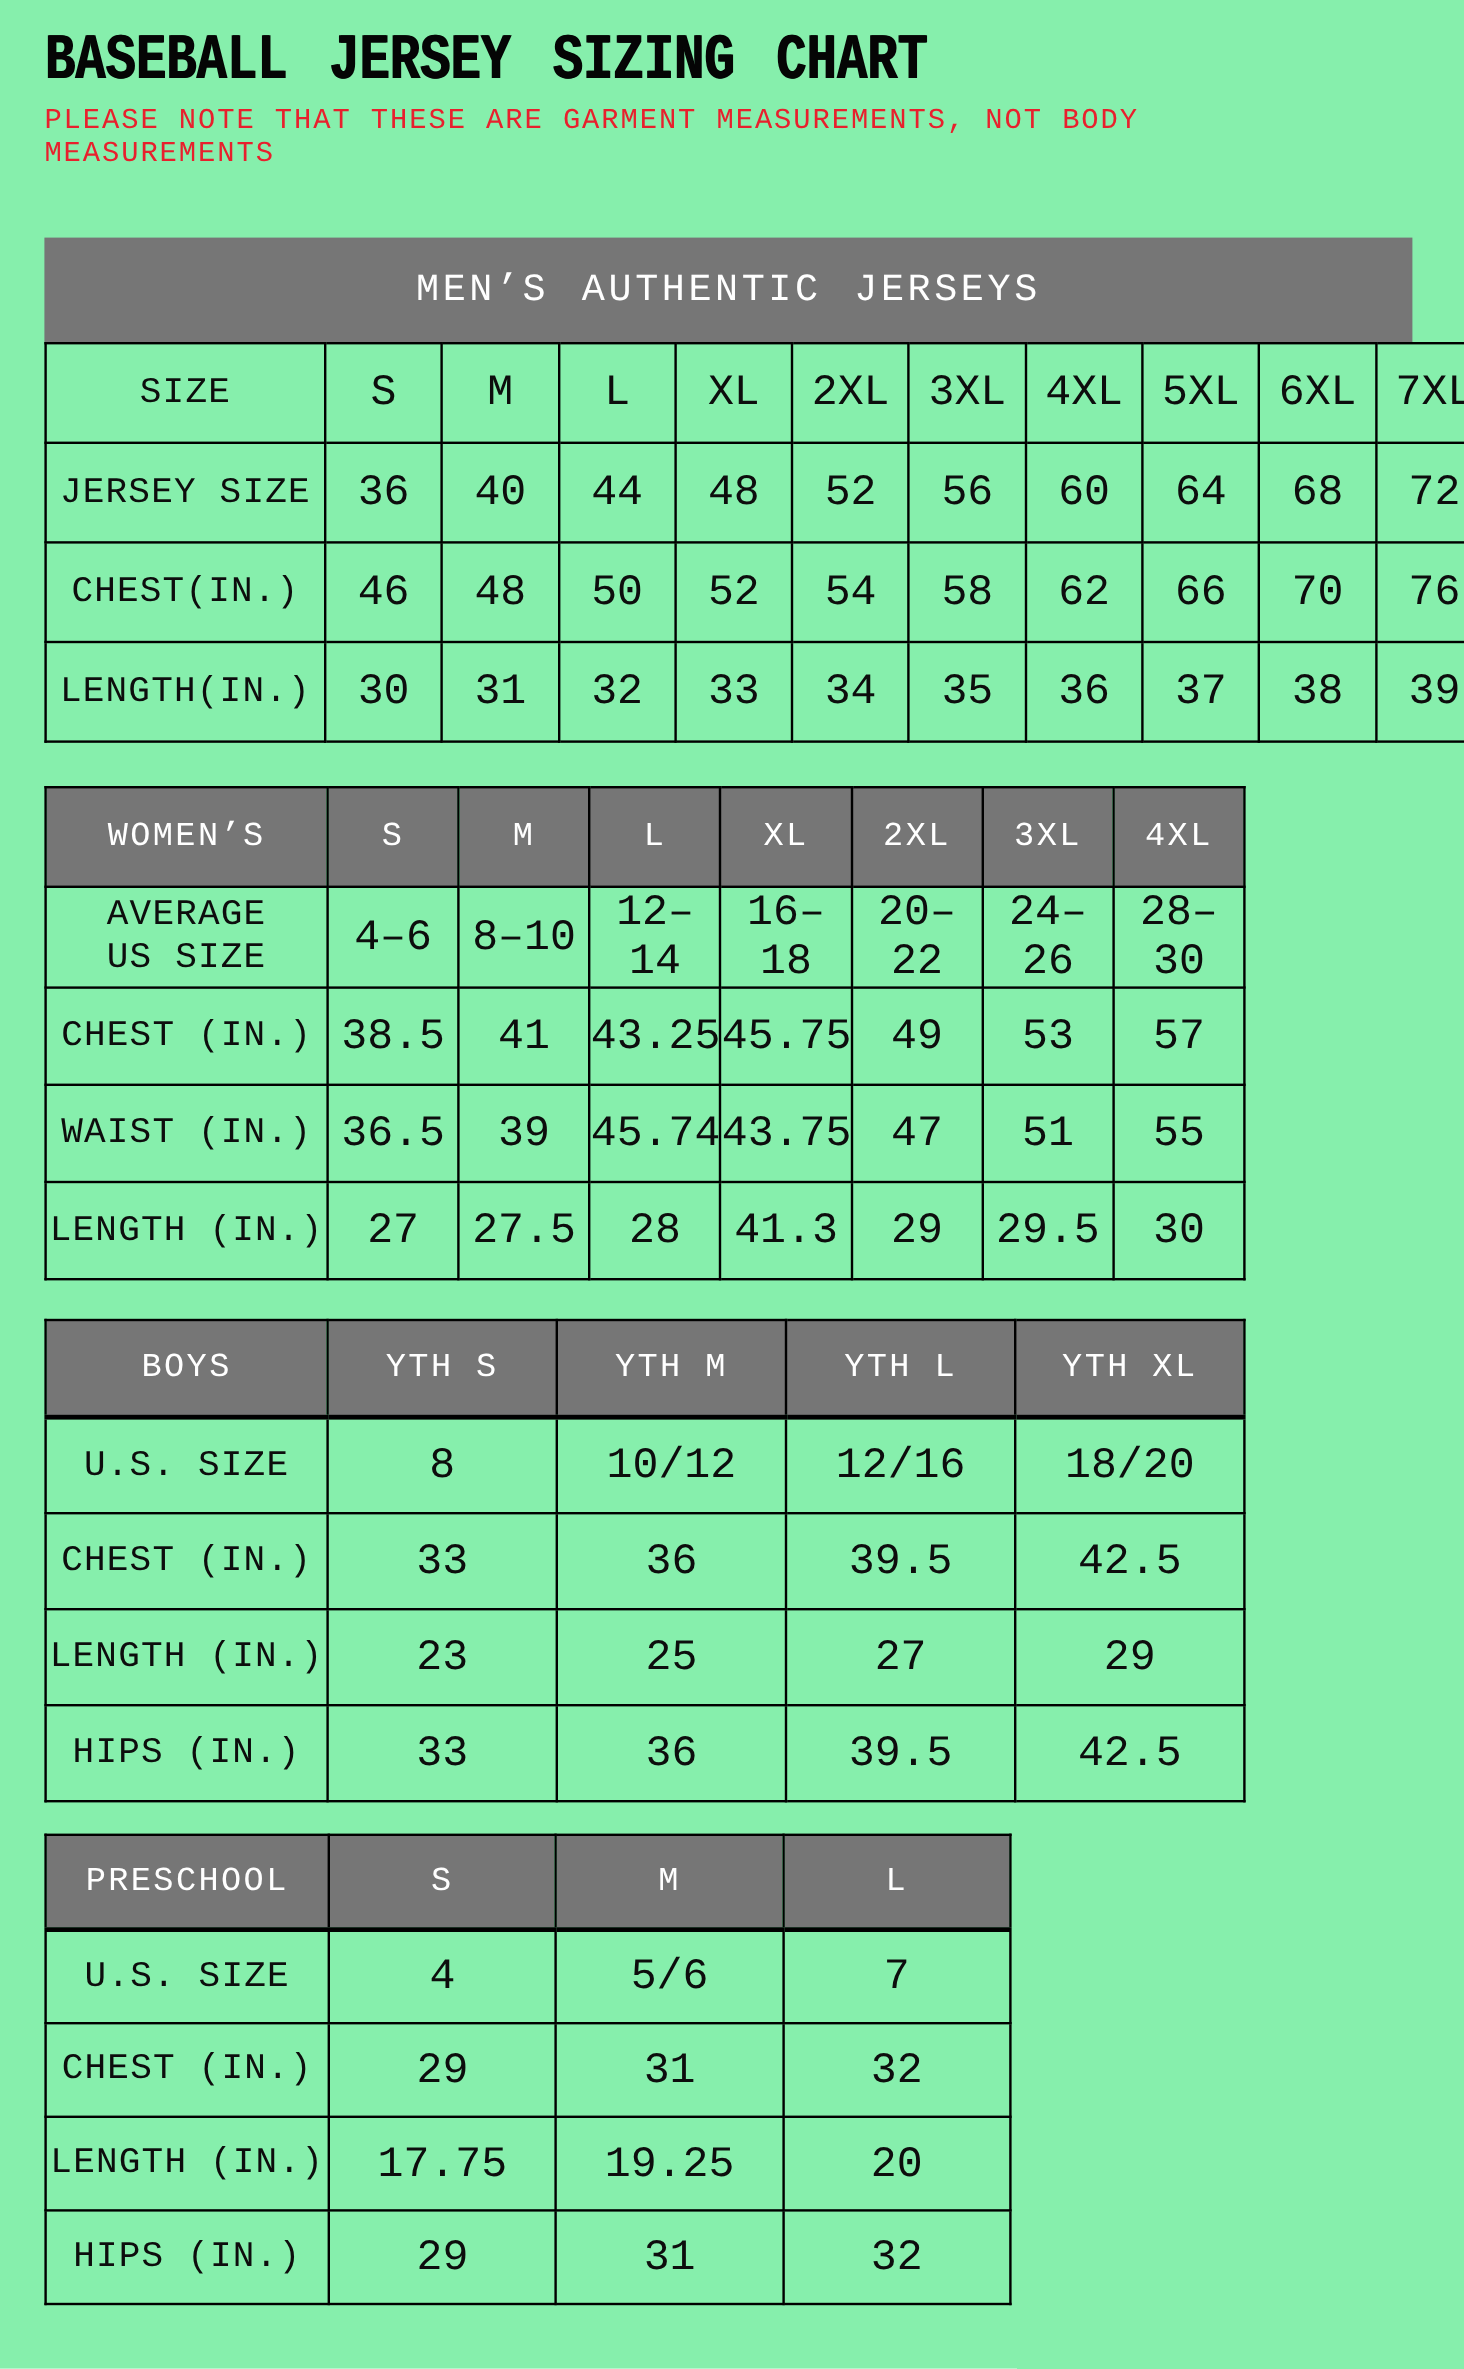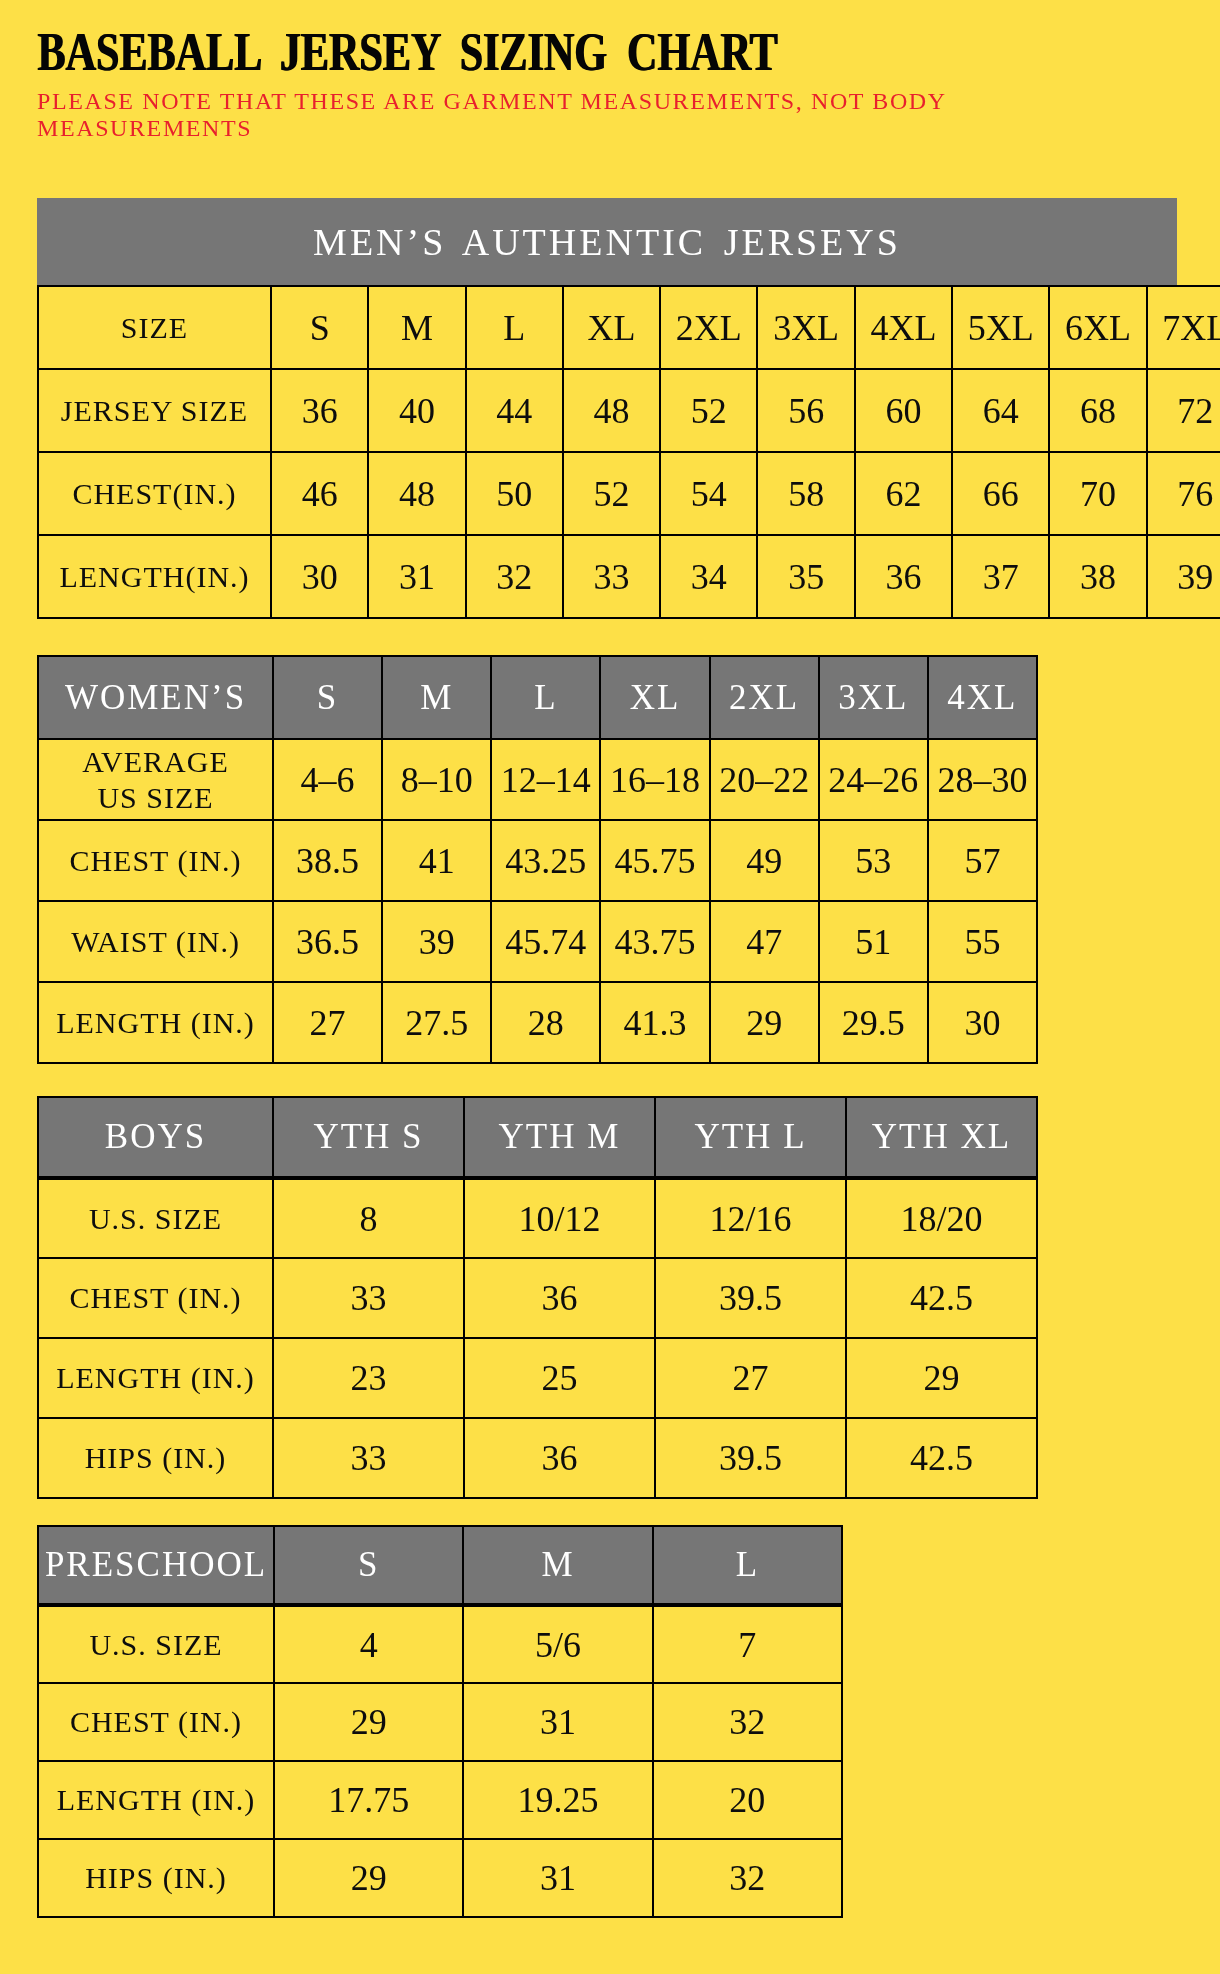--- a/index.html
+++ b/index.html
@@ -2,22 +2,22 @@
 <html><head>
 <meta charset="utf-8">
 <style>
   html,body{margin:0;padding:0;background:#ffffff;}
   .page{
     position:relative;
     width:1220px;height:1974px;
     box-sizing:border-box;
     padding:26px 30px 0 37px;
     overflow:hidden;
-    background:#fde047;
-    font-family:Liberation Serif, serif;
+    background:#86efac;
+    font-family:Liberation Mono, monospace;
     color:#0d0d0d;
   }
   .title{
     margin:0;
     font-size:54px;
     line-height:52px;
     font-weight:bold;
     letter-spacing:0px;
     word-spacing:12px;
     color:#050505;
@@ -33,41 +33,41 @@
     line-height:27px;
     letter-spacing:1.6px;
     white-space:pre-line;
   }
   .banner{
     margin-top:56px;
     width:1140px;height:87px;
     background:#767676;
     color:#ffffff;
     display:flex;align-items:center;justify-content:center;
-    font-size:38px;
+    font-size:32px;
     letter-spacing:3px;
     word-spacing:5px;
     box-sizing:border-box;
   }
   table.sz{
     border-collapse:collapse;
     table-layout:fixed;
     text-align:center;
   }
   table.sz th, table.sz td{
     border:2px solid #000000;
     padding:0;
     overflow:hidden;
     vertical-align:middle;
     font-weight:400;
   }
   table.sz th{
     background:#767676;
     color:#ffffff;
-    font-size:35px;
+    font-size:28px;
     letter-spacing:2px;
   }
   table.sz td{font-size:36px;}
   table.sz td.lab{
     font-size:30px;
     letter-spacing:1px;
     white-space:pre-line;
     line-height:36px;
   }
   #mens{width:1208px;}

